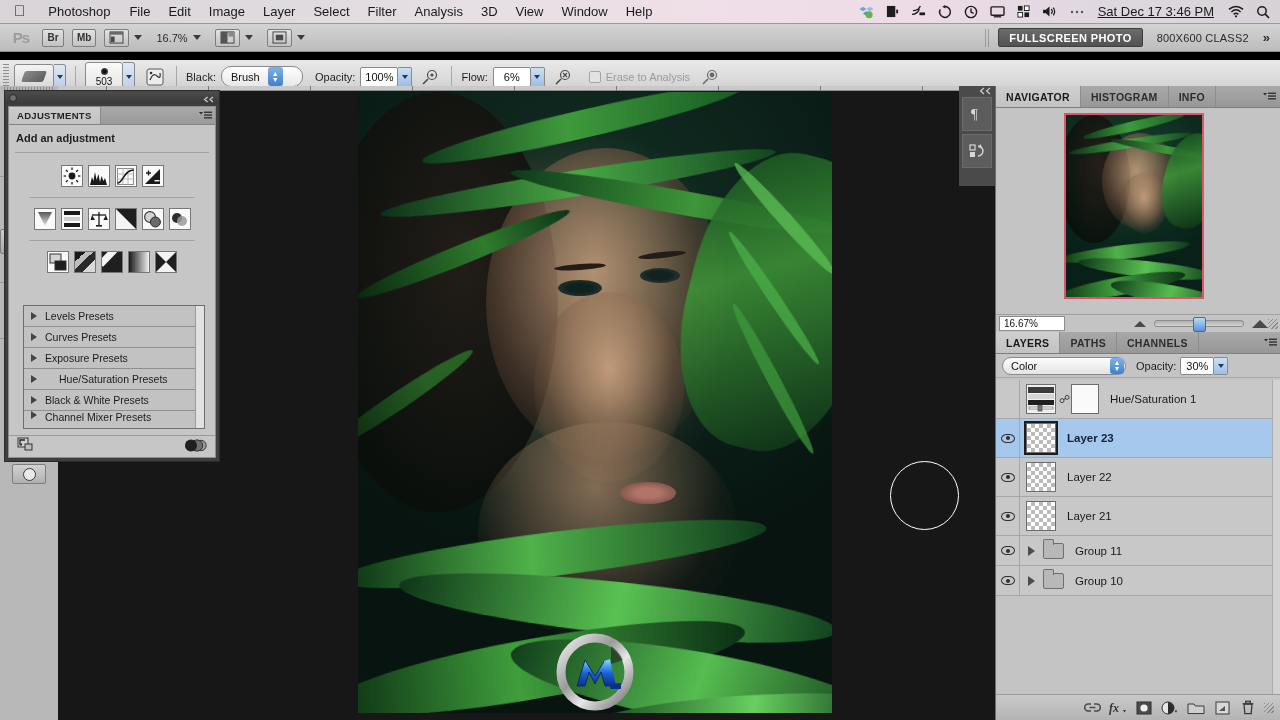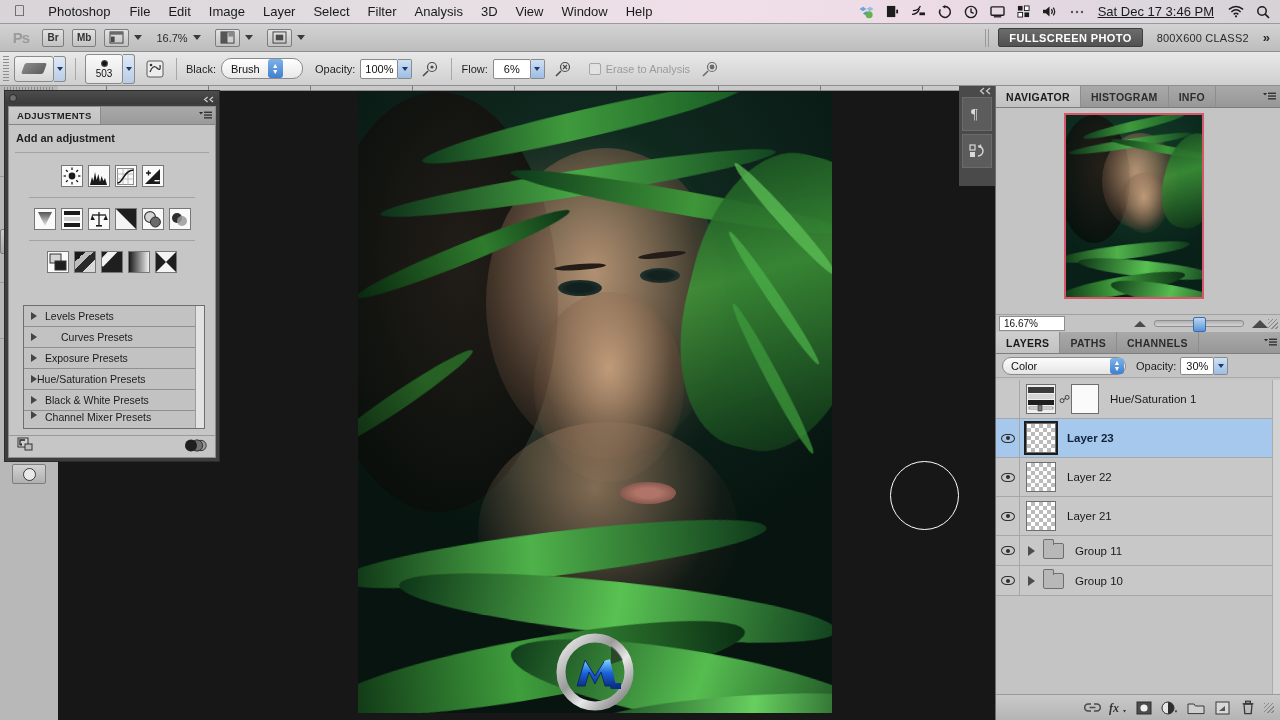--- a/index.html
+++ b/index.html
@@ -54,21 +54,21 @@
     border: 1px solid #3e3e3e;
     color: #fff; font-size: 11px; font-weight: bold; letter-spacing: .4px;
     display: flex; align-items: center; }
   #appbar .docname { margin-left: 14px; font-size: 11px; color: #2b2b2b; letter-spacing: .2px; }
   #appbar .chev { margin: 0 10px 0 14px; font-size: 13px; color: #2b2b2b; font-weight: bold; }
   .grip-v { width: 5px; height: 18px; margin-left: 8px;
     background-image: repeating-linear-gradient(to right, #9a9a9a 0 1px, transparent 1px 3px); }
 
   
   #optbar {
-    position: absolute; left: 0; top: 52px; width: 1280px; height: 34px;
+    position: absolute; left: 0; top: 60px; width: 1280px; height: 34px;
     background: linear-gradient(to bottom, #e9e9e9, #cfcfcf);
     border-bottom: 1px solid #8f8f8f;
     display: flex; align-items: center; font-size: 11px; color: #1f1f1f;
   }
   .dotgrip { width: 6px; height: 26px; margin: 0 5px 0 3px;
     background-image: repeating-linear-gradient(to bottom, #8e8e8e 0 1px, transparent 1px 3px); }
   .tool-swatch {
     width: 40px; height: 26px; border: 1px solid #8a8a8a; border-radius: 3px;
     background: linear-gradient(to bottom, #f4f4f4, #d6d6d6);
     display: flex; align-items: center; justify-content: center; position: relative;
@@ -992,29 +992,29 @@
         </div>
 
         <div style="position:absolute;left:14px;right:10px;top:198px;bottom:28px;background:#a8a8a8;border:1px solid #6e6e6e;overflow:hidden">
           <div style="position:absolute;left:0;right:9px;top:0;bottom:0">
             <div class="preset-row" style="height:21px;border-bottom:1px solid #8f8f8f;display:flex;align-items:center;background:#c2c2c2">
               <span style="width:0;height:0;margin-left:7px;border-top:4px solid transparent;border-bottom:4px solid transparent;border-left:6px solid #444"></span>
               <span style="margin-left:8px;font-size:10.5px;color:#1c1c1c">Levels Presets</span>
             </div>
             <div class="preset-row" style="height:21px;border-bottom:1px solid #8f8f8f;display:flex;align-items:center;background:#c2c2c2">
               <span style="width:0;height:0;margin-left:7px;border-top:4px solid transparent;border-bottom:4px solid transparent;border-left:6px solid #444"></span>
-              <span style="margin-left:24px;font-size:10.5px;color:#1c1c1c">Curves Presets</span>
+              <span style="margin-left:8px;font-size:10.5px;color:#1c1c1c">Curves Presets</span>
             </div>
             <div class="preset-row" style="height:21px;border-bottom:1px solid #8f8f8f;display:flex;align-items:center;background:#c2c2c2">
               <span style="width:0;height:0;margin-left:7px;border-top:4px solid transparent;border-bottom:4px solid transparent;border-left:6px solid #444"></span>
               <span style="margin-left:8px;font-size:10.5px;color:#1c1c1c">Exposure Presets</span>
             </div>
             <div class="preset-row" style="height:21px;border-bottom:1px solid #8f8f8f;display:flex;align-items:center;background:#c2c2c2">
               <span style="width:0;height:0;margin-left:7px;border-top:4px solid transparent;border-bottom:4px solid transparent;border-left:6px solid #444"></span>
-              <span style="margin-left:0;font-size:10.5px;color:#1c1c1c">Hue/Saturation Presets</span>
+              <span style="margin-left:22px;font-size:10.5px;color:#1c1c1c">Hue/Saturation Presets</span>
             </div>
             <div class="preset-row" style="height:21px;border-bottom:1px solid #8f8f8f;display:flex;align-items:center;background:#c2c2c2">
               <span style="width:0;height:0;margin-left:7px;border-top:4px solid transparent;border-bottom:4px solid transparent;border-left:6px solid #444"></span>
               <span style="margin-left:8px;font-size:10.5px;color:#1c1c1c">Black &amp; White Presets</span>
             </div>
             <div class="preset-row" style="height:21px;border-bottom:1px solid #000000;display:flex;align-items:flex-start;background:#c2c2c2">
               <span style="width:0;height:0;margin-left:7px;border-top:4px solid transparent;border-bottom:4px solid transparent;border-left:6px solid #444"></span>
               <span style="margin-left:8px;font-size:10.5px;color:#1c1c1c">Channel Mixer Presets</span>
             </div>
 

